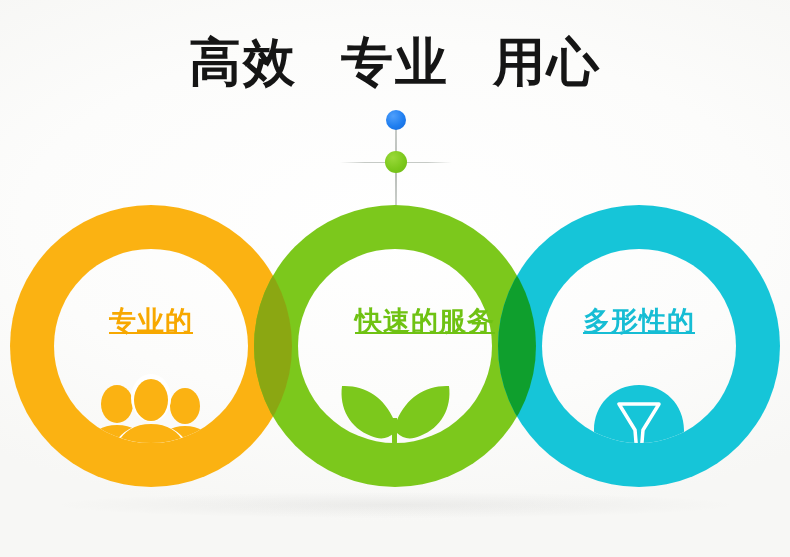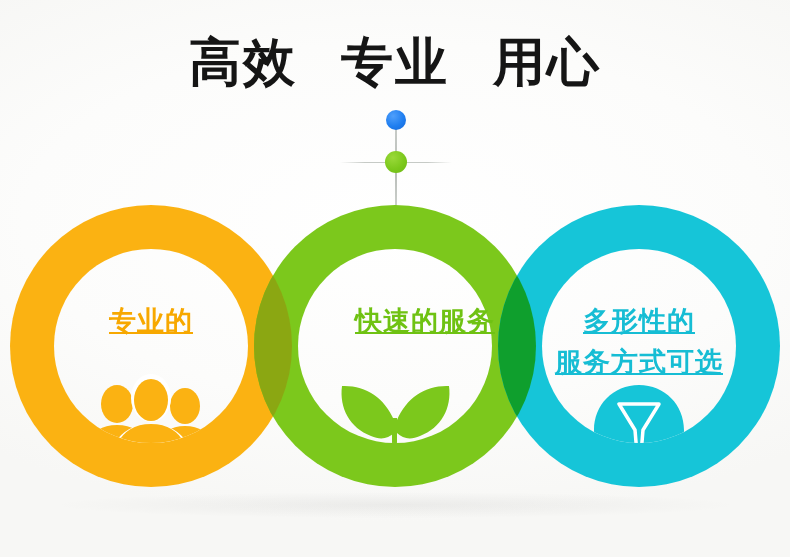--- a/index.html
+++ b/index.html
@@ -245,17 +245,16 @@
   <div class="ring-label" id="label-1">
     <span class="l1">专业的</span>
   </div>
 
   <div class="ring-label" id="label-2">
     <span class="l1">快速的服务</span>
   </div>
 
   <div class="ring-label" id="label-3">
     <span class="l1">多形性的</span>
-    <span class="l2">服务方式可选</span>
   </div>
 
   <div id="ground-shadow"></div>
 </div>
 
 </body></html>

